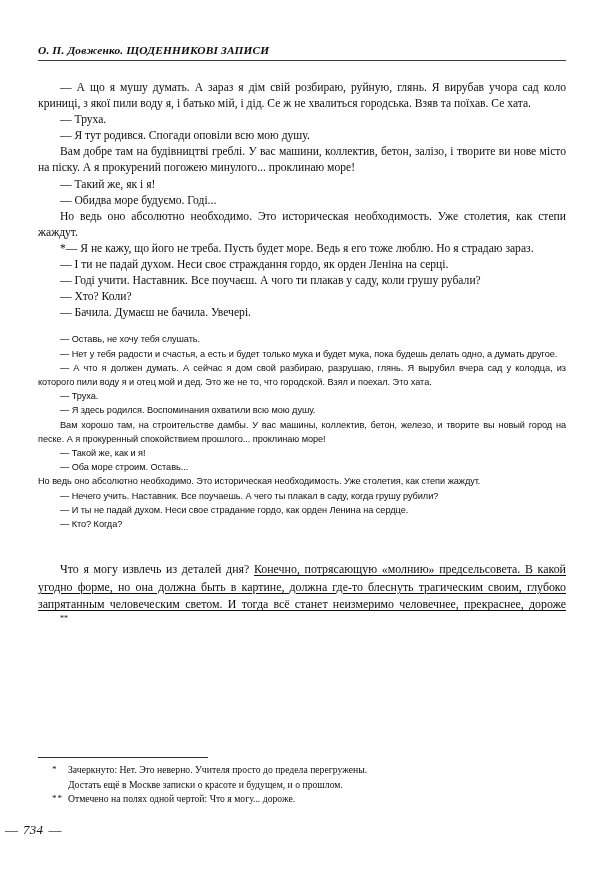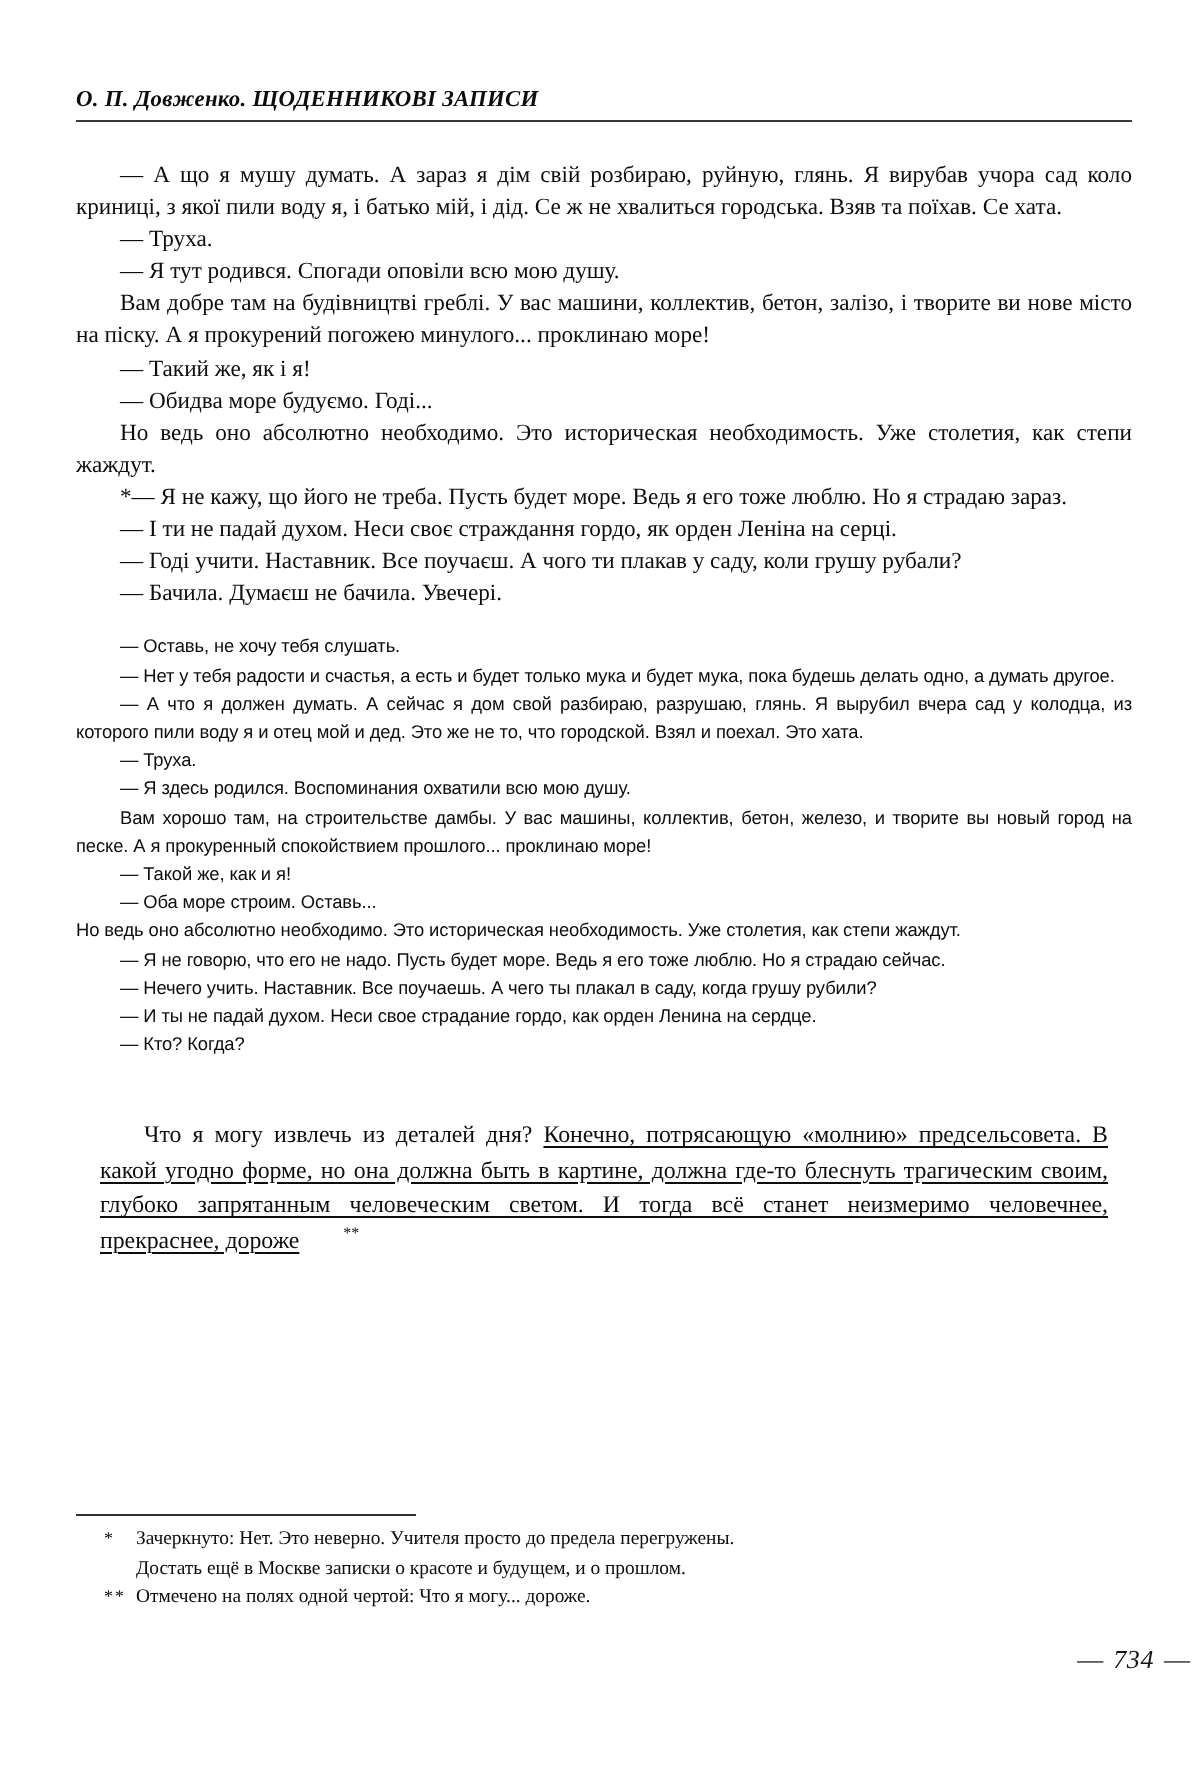--- a/index.html
+++ b/index.html
@@ -75,21 +75,21 @@
     text-indent: 22px;
     color: #0d0d0d;
     letter-spacing: -0.05px;
   }
   p.ss.noind { text-indent: 0; }
   
   .final-para {
     margin-top: 30px;
   }
   p.final {
-    margin: 12px;
+    margin: 0;
     font-family: "Liberation Serif", "DejaVu Serif", serif;
     font-size: 11.9px;
     line-height: 17.4px;
     text-align: justify;
     text-indent: 22px;
     color: #0d0d0d;
   }
   .uline {
     text-decoration: underline;
     text-underline-offset: 2px;
@@ -134,21 +134,21 @@
     top: -1px;
     font-size: 9px;
     letter-spacing: 1px;
   }
   
   .folio {
     position: absolute;
     left: 0;
     top: 822px;
     width: 600px;
-    text-align: right;
+    text-align: left;
     font-family: "Liberation Serif", "DejaVu Serif", serif;
     font-style: italic;
     font-size: 13px;
     color: #141414;
     letter-spacing: 0.3px;
   }
   .folio .dash {
     font-style: normal;
     letter-spacing: 0;
     padding: 0 5px;
@@ -171,33 +171,33 @@
     <p class="sr">— Я тут родився. Спогади оповіли всю мою душу.</p>
     <p class="sr">Вам добре там на будівництві греблі. У вас машини, коллектив, бетон, залізо, і творите ви нове місто на піску. А я прокурений погожею минулого... проклинаю море!</p>
     <p class="sr">— Такий же, як і я!</p>
     <p class="sr">— Обидва море будуємо. Годі...</p>
     <p class="sr">Но ведь оно абсолютно необходимо. Это историческая необходимость. Уже столетия, как степи жаждут.</p>
 
     <p class="sr"><span class="fnmark-inline">*</span><span>— Я не кажу, що його не треба. Пусть будет море. Ведь я его тоже люблю. Но я страдаю зараз.</span></p>
 
     <p class="sr">— І ти не падай духом. Неси своє страждання гордо, як орден Леніна на серці.</p>
     <p class="sr">— Годі учити. Наставник. Все поучаєш. А чого ти плакав у саду, коли грушу рубали?</p>
+    <p class="sr">— Хто? Коли?</p>
     <p class="sr">— Бачила. Думаєш не бачила. Увечері.</p>
 
     <div class="ru-block">
       <p class="ss">— Оставь, не хочу тебя слушать.</p>
       <p class="ss">— Нет у тебя радости и счастья, а есть и будет только мука и будет мука, пока будешь делать одно, а думать другое.</p>
       <p class="ss">— А что я должен думать. А сейчас я дом свой разбираю, разрушаю, глянь. Я вырубил вчера сад у колодца, из которого пили воду я и отец мой и дед. Это же не то, что городской. Взял и поехал. Это хата.</p>
       <p class="ss">— Труха.</p>
       <p class="ss">— Я здесь родился. Воспоминания охватили всю мою душу.</p>
       <p class="ss">Вам хорошо там, на строительстве дамбы. У вас машины, коллектив, бетон, железо, и творите вы новый город на песке. А я прокуренный спокойствием прошлого... проклинаю море!</p>
       <p class="ss">— Такой же, как и я!</p>
       <p class="ss">— Оба море строим. Оставь...</p>
       <p class="ss noind">Но ведь оно абсолютно необходимо. Это историческая необходимость. Уже столетия, как степи жаждут.</p>
-      <p class="ss">— Я не говорю, что его не надо. Пусть будет море. Ведь я его тоже люблю. Но я страдаю сейчас.</p>
       <p class="ss">— Нечего учить. Наставник. Все поучаешь. А чего ты плакал в саду, когда грушу рубили?</p>
       <p class="ss">— И ты не падай духом. Неси свое страдание гордо, как орден Ленина на сердце.</p>
       <p class="ss">— Кто? Когда?</p>
     </div>
 
     <div class="final-para">
       <p class="final"><span>Что я могу извлечь из деталей дня?</span><span> </span><span class="uline">Конечно, потрясающую «молнию» предсельсовета. В какой угодно форме, но она должна быть в картине, должна где-то блеснуть трагическим своим, глубоко запрятанным человеческим светом. И тогда всё станет неизмеримо человечнее, прекраснее, дороже</span><sup class="fn">**</sup></p>
     </div>
 
   </div>

